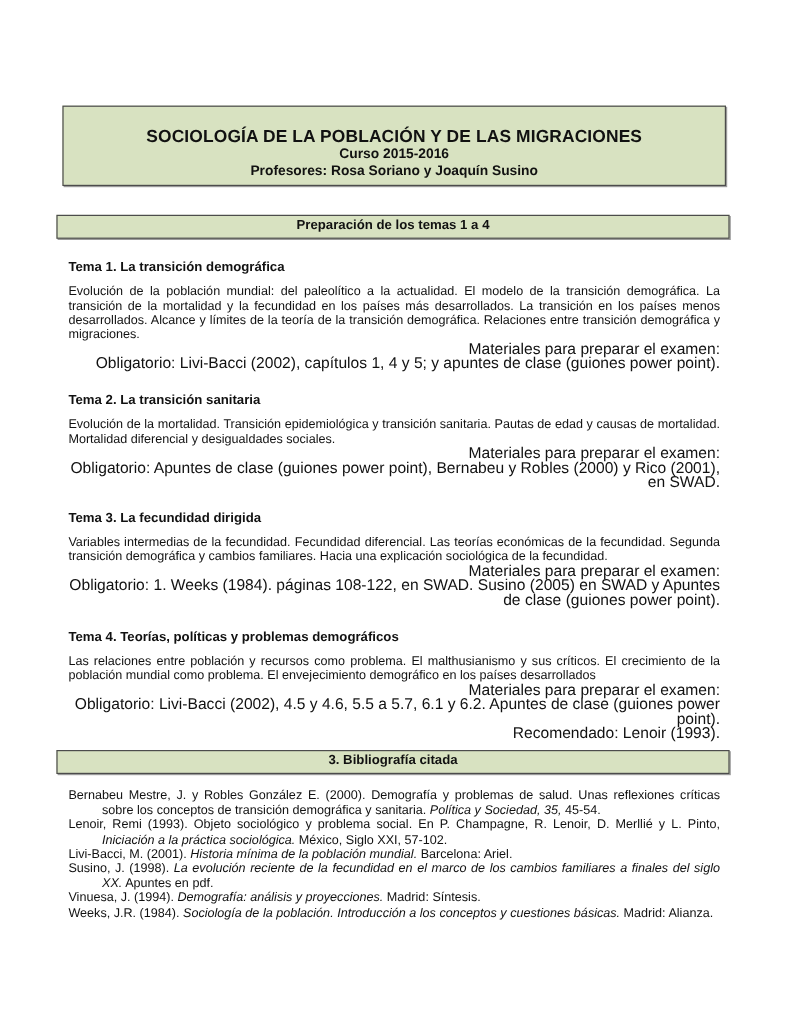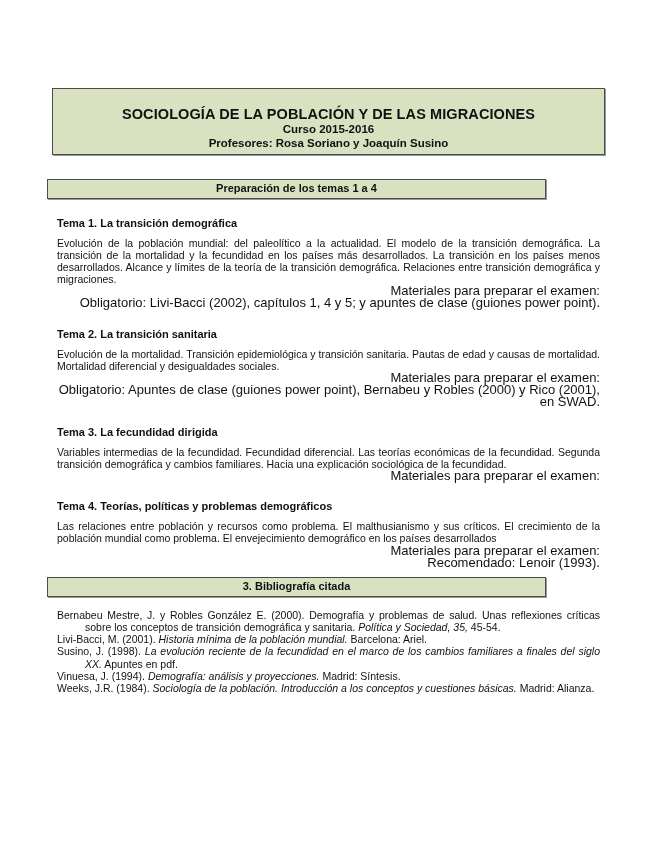--- a/index.html
+++ b/index.html
@@ -32,21 +32,21 @@
     font-size:14.5px; font-weight:bold; line-height:17px;
     letter-spacing:0.1px;
   }
   .title-box .sub{
     font-size:11.5px; font-weight:bold; line-height:13.5px;
   }
 
   
   .section-bar{
     margin-left:47px;
-    width:499px;
+    width:561px;
     background:var(--box-bg);
     border:1px solid var(--box-border);
     box-shadow:1px 1px 0 #9a9a9a;
     text-align:center;
     font-size:11px; font-weight:bold;
     padding:2px 0 3px;
     line-height:13px;
   }
   .bar-prep{ margin-top:24px; }
   .bar-bib{ margin-top:8px; }
@@ -110,37 +110,40 @@
       <h3>Tema 2. La transición sanitaria</h3>
       <p class="desc">Evolución de la mortalidad. Transición epidemiológica y transición sanitaria. Pautas de edad y causas de mortalidad. Mortalidad diferencial y desigualdades sociales.</p>
       <div class="line">Materiales para preparar el examen:</div>
       <div class="line">Obligatorio: Apuntes de clase (guiones power point), Bernabeu y Robles (2000) y Rico (2001), en SWAD.</div>
     </section>
 
     <section class="tema">
       <h3>Tema 3. La fecundidad dirigida</h3>
       <p class="desc">Variables intermedias de la fecundidad. Fecundidad diferencial. Las teorías económicas de la fecundidad. Segunda transición demográfica y cambios familiares. Hacia una explicación sociológica de la fecundidad.</p>
       <div class="line">Materiales para preparar el examen:</div>
+      <div class="line">Obligatorio: 1. Weeks (1984). páginas 108-122, en SWAD. Susino (2005) en SWAD y Apuntes de clase (guiones power point).</div>
     </section>
 
     <section class="tema">
       <h3>Tema 4. Teorías, políticas y problemas demográficos</h3>
       <p class="desc">Las relaciones entre población y recursos como problema. El malthusianismo y sus críticos. El crecimiento de la población mundial como problema. El envejecimiento demográfico en los países desarrollados</p>
       <div class="line">Materiales para preparar el examen:</div>
+      <div class="line">Obligatorio: Livi-Bacci (2002), 4.5 y 4.6, 5.5 a 5.7, 6.1 y 6.2. Apuntes de clase (guiones power point).</div>
       <div class="line">Recomendado: Lenoir (1993).</div>
     </section>
 
   </div>
 
   <div class="section-bar bar-bib">3. Bibliografía citada</div>
 
   <div class="bibliography">
 
     <p class="bib-entry"><span>Bernabeu Mestre, J. y Robles González E. (2000). Demografía y problemas de salud. Unas reflexiones críticas sobre los conceptos de transición demográfica y sanitaria. </span><i>Política y Sociedad, 35,</i><span> 45-54.</span></p>
 
+    <p class="bib-entry"><span>Lenoir, Remi (1993). Objeto sociológico y problema social. En P. Champagne, R. Lenoir, D. Merllié y L. Pinto, </span><i>Iniciación a la práctica sociológica.</i><span> México, Siglo XXI, 57-102.</span></p>
 
     <p class="bib-entry"><span>Livi-Bacci, M. (2001). </span><i>Historia mínima de la población mundial.</i><span> Barcelona: Ariel.</span></p>
 
     <p class="bib-entry"><span>Susino, J. (1998). </span><i>La evolución reciente de la fecundidad en el marco de los cambios familiares a finales del siglo XX.</i><span> Apuntes en pdf.</span></p>
 
     <p class="bib-entry"><span>Vinuesa, J. (1994). </span><i>Demografía: análisis y proyecciones.</i><span> Madrid: Síntesis.</span></p>
 
     <p class="bib-entry"><span>Weeks, J.R. (1984). </span><i>Sociología de la población. Introducción a los conceptos y cuestiones básicas.</i><span> Madrid: Alianza.</span></p>
 
   </div>

